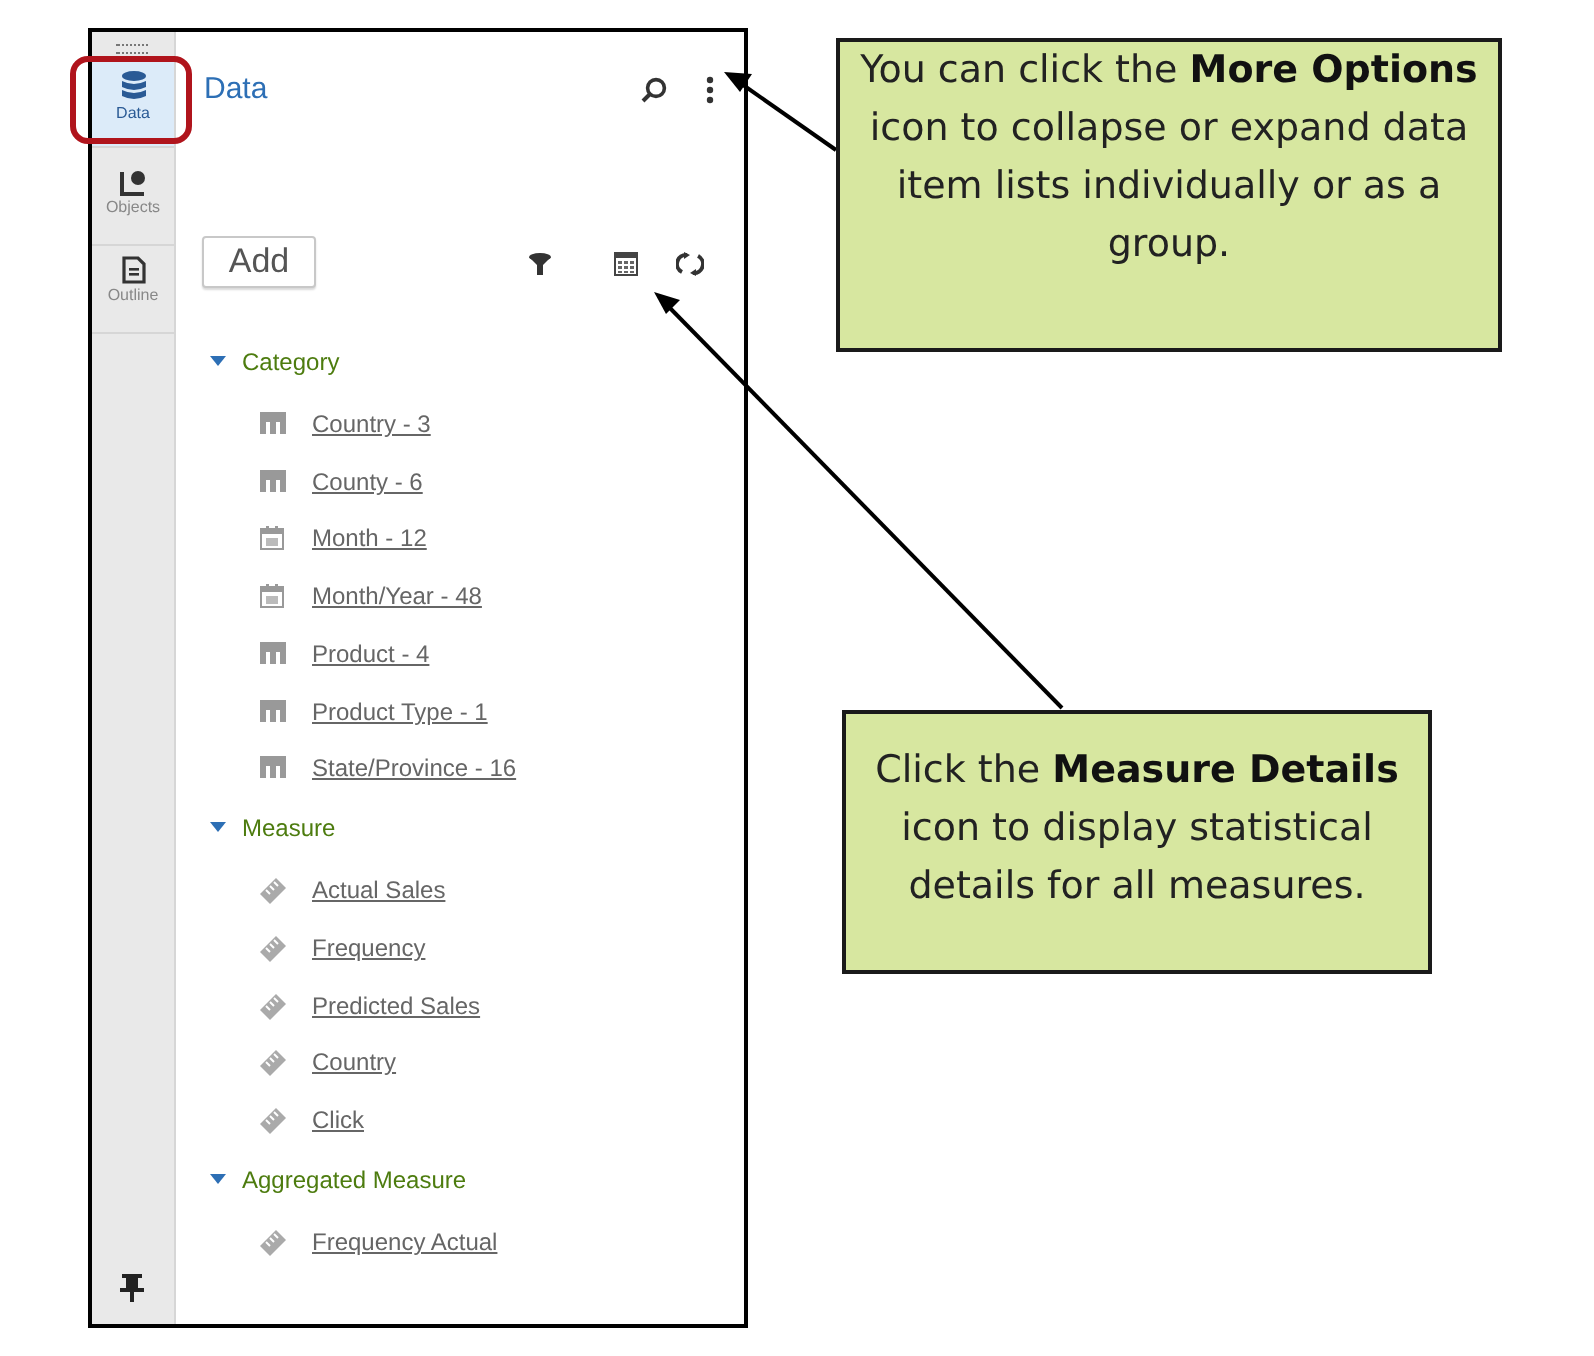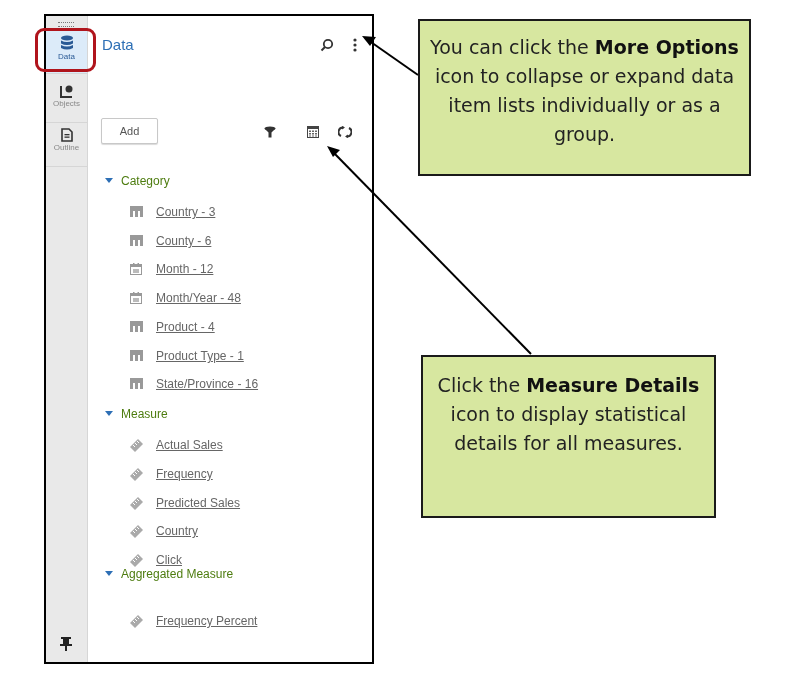--- a/index.html
+++ b/index.html
@@ -25,34 +25,34 @@
   .panel-title { position:absolute; left:14px; top:20px; font-size:15px; color:#2d6fb5; }
   .icon-btn { position:absolute; cursor:pointer; }
   .source-select { position:absolute; left:13px; top:66px; width:256px; height:24px;
                    border:1px solid #cfcfcf; border-radius:2px; box-sizing:border-box;
                    font-size:12px; color:#555; padding:5px 8px; }
   .source-select .caret { position:absolute; right:9px; top:9px; width:0; height:0;
                           border-left:4px solid transparent; border-right:4px solid transparent;
                           border-top:5px solid #777; }
   .add-button { position:absolute; left:13px; top:102px; width:57px; height:26px;
                 border:1px solid #c8c8c8; border-radius:2px; background:#fff; box-sizing:border-box;
-                font-size:11px; color:#555; text-align:center; line-height:24px;
+                font-size:17px; color:#555; text-align:center; line-height:24px;
                 box-shadow:0 1px 1px rgba(0,0,0,0.15); }
 
   .group-header { position:absolute; left:17px; font-size:12px; color:#4d7c0f; }
   .group-header .tri { display:inline-block; width:0; height:0; margin-right:8px; vertical-align:2px;
                        border-left:4px solid transparent; border-right:4px solid transparent;
                        border-top:5px solid #2d6fb5; }
   .item { position:absolute; left:42px; font-size:12px; color:#666; white-space:nowrap; }
   .item svg { position:absolute; left:0; top:1px; }
   .item span { position:absolute; left:26px; top:0;text-decoration:underline; }
 
   .callout { position:absolute; background:#d7e7a0; border:2px solid #1a1a1a; box-sizing:border-box;
              font-family:"DejaVu Sans", sans-serif; color:#222; text-align:center; font-size:19px;
-             line-height:29px; padding-top:12px; }
+             line-height:29px; padding-top:0; }
   .callout b { color:#111; }
   .arrows { position:absolute; left:0; top:0; }
 </style>
 </head>
 <body>
 
 <div class="app-frame">
   <div class="rail">
     <div class="rail-grip"></div>
 
@@ -238,45 +238,45 @@
           <path d="M8 0 l5 5 -8 8 -5 -5z" fill="#aaa"></path>
           <g stroke="#fff" stroke-width="1">
             <line x1="5" y1="4" x2="7" y2="6"></line>
             <line x1="3" y1="6" x2="5" y2="8"></line>
             <line x1="7" y1="2" x2="9" y2="4"></line>
           </g>
         </svg>
       <span>Click</span>
     </div>
 
-    <div class="group-header" style="top:551px;text-align:center;">
+    <div class="group-header" style="top:567px;text-align:center;">
       <span class="tri"></span><span>Aggregated Measure</span>
     </div>
     <div class="item" style="top:598px;">
       <svg width="13" height="13" viewBox="0 0 13 13">
           <path d="M8 0 l5 5 -8 8 -5 -5z" fill="#aaa"></path>
           <g stroke="#fff" stroke-width="1">
             <line x1="5" y1="4" x2="7" y2="6"></line>
             <line x1="3" y1="6" x2="5" y2="8"></line>
             <line x1="7" y1="2" x2="9" y2="4"></line>
           </g>
         </svg>
-      <span>Frequency Percent</span>
+      <span>Frequency Actual</span>
     </div>
   </div>
 </div>
 
 <div class="highlight-ring"></div>
 
 <svg class="arrows" width="797" height="678">
   <line x1="418" y1="75" x2="368" y2="40" stroke="#000" stroke-width="2"></line>
   <path d="M362 36 l14 1 -6 9z" fill="#000"></path>
   <line x1="531" y1="354" x2="333" y2="152" stroke="#000" stroke-width="2"></line>
   <path d="M327 146 l13 4 -7 7z" fill="#000"></path>
 </svg>
 
 <div class="callout" style="left:418px; top:19px; width:333px; height:157px;">
   <span>You can click the </span><b>More Options</b><span> icon to collapse or expand data item lists individually or as a group.</span>
 </div>
 
-<div class="callout" style="left:421px; top:355px; width:295px; height:163px; padding:14px 14px 16px;">
+<div class="callout" style="left:421px; top:355px; width:295px; height:132px; padding:14px 14px 16px;">
   <span>Click the </span><b>Measure Details</b><span> icon to display statistical details for all measures.</span>
 </div>
 
 </body></html>

